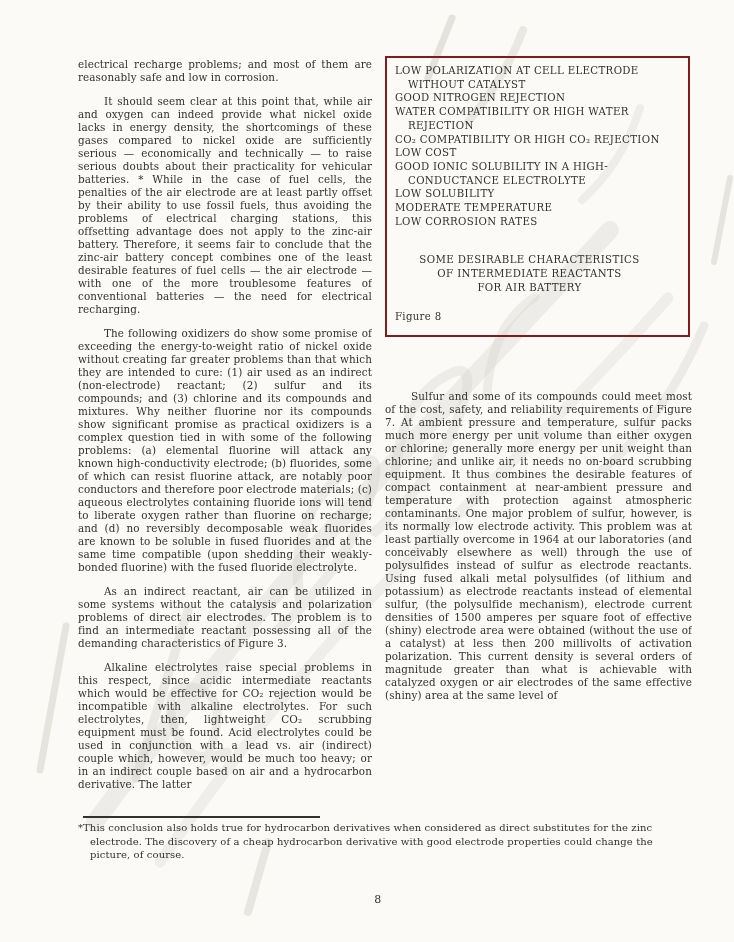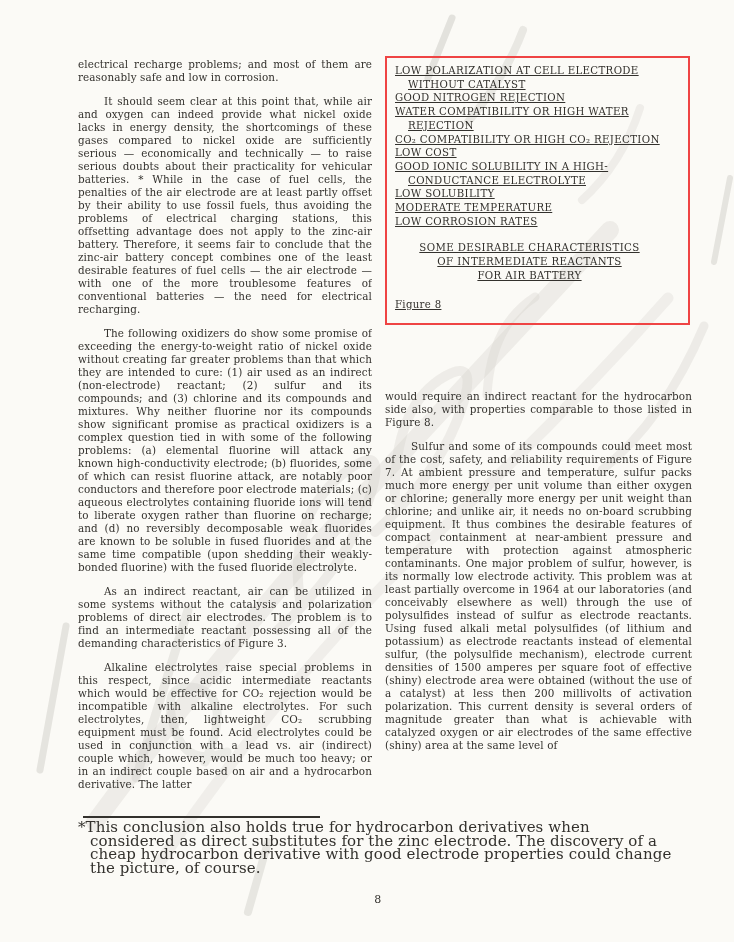--- a/index.html
+++ b/index.html
@@ -17,38 +17,37 @@
 
   .col{position:absolute;text-align:justify;font-size:10.4px;line-height:13px;letter-spacing:.1px;}
   .col p{margin:0 0 11px 0;text-indent:26px;}
   .col p.no-indent{text-indent:0;}
   .col-left{left:78px;top:58px;width:294px;max-height:752px;overflow:hidden;}
   .col-right{left:385px;top:390px;width:307px;max-height:410px;overflow:hidden;}
   .col-right p.big-gap{}
 
   .figure-box{
     position:absolute;left:385px;top:56px;width:305px;
-    border:2px solid #ef4444;
+    border:2px solid #7f1d1d;
     padding:6px 24px 12px 8px;
     box-sizing:border-box;
     font-size:10.2px;line-height:13.7px;letter-spacing:.35px;
     background:transparent;
-    text-decoration:underline;
   }
   .fig-item{padding-left:13px;text-indent:-13px;}
-  .fig-caption{margin-top:13px;text-align:center;letter-spacing:.4px;}
+  .fig-caption{margin-top:25px;text-align:center;letter-spacing:.4px;}
   .fig-label{margin-top:15px;letter-spacing:.3px;}
 
   .footnote-rule{
     position:absolute;left:83px;top:816px;width:237px;height:0;
     border-top:2px solid #33312d;
   }
   .footnote{
     position:absolute;left:78px;top:821px;width:588px;
-    font-size:15px;line-height:13.6px;letter-spacing:.1px;
+    font-size:10px;line-height:13.6px;letter-spacing:.1px;
     padding-left:12px;text-indent:-12px;text-align:left;
   }
   .page-number{
     position:absolute;left:0;top:893px;width:756px;
     text-align:center;font-size:11px;letter-spacing:.5px;
   }
 </style>
 </head>
 <body>
 
@@ -95,21 +94,20 @@
       <div class="fig-item">LOW CORROSION RATES</div>
       <div class="fig-caption">
         <div>SOME DESIRABLE CHARACTERISTICS</div>
         <div>OF INTERMEDIATE REACTANTS</div>
         <div>FOR AIR BATTERY</div>
       </div>
       <div class="fig-label">Figure 8</div>
     </div>
 
     <div class="col col-right">
-      <p class="no-indent">would require an indirect reactant for the hydrocarbon side also, with properties comparable to those listed in Figure 8.</p>
       <p class="big-gap">Sulfur and some of its compounds could meet most of the cost, safety, and reliability requirements of Figure 7. At ambient pressure and temperature, sulfur packs much more energy per unit volume than either oxygen or chlorine; generally more energy per unit weight than chlorine; and unlike air, it needs no on-board scrubbing equipment. It thus combines the desirable features of compact containment at near-ambient pressure and temperature with protection against atmospheric contaminants. One major problem of sulfur, however, is its normally low electrode activity. This problem was at least partially overcome in 1964 at our laboratories (and conceivably elsewhere as well) through the use of polysulfides instead of sulfur as electrode reactants. Using fused alkali metal polysulfides (of lithium and potassium) as electrode reactants instead of elemental sulfur, (the polysulfide mechanism), electrode current densities of 1500 amperes per square foot of effective (shiny) electrode area were obtained (without the use of a catalyst) at less then 200 millivolts of activation polarization. This current density is several orders of magnitude greater than what is achievable with catalyzed oxygen or air electrodes of the same effective (shiny) area at the same level of</p>
     </div>
 
     <div class="footnote-rule"></div>
     <div class="footnote">*This conclusion also holds true for hydrocarbon derivatives when considered as direct substitutes for the zinc electrode. The discovery of a cheap hydrocarbon derivative with good electrode properties could change the picture, of course.</div>
 
     <div class="page-number">8</div>
 
   </div>
 </div>

